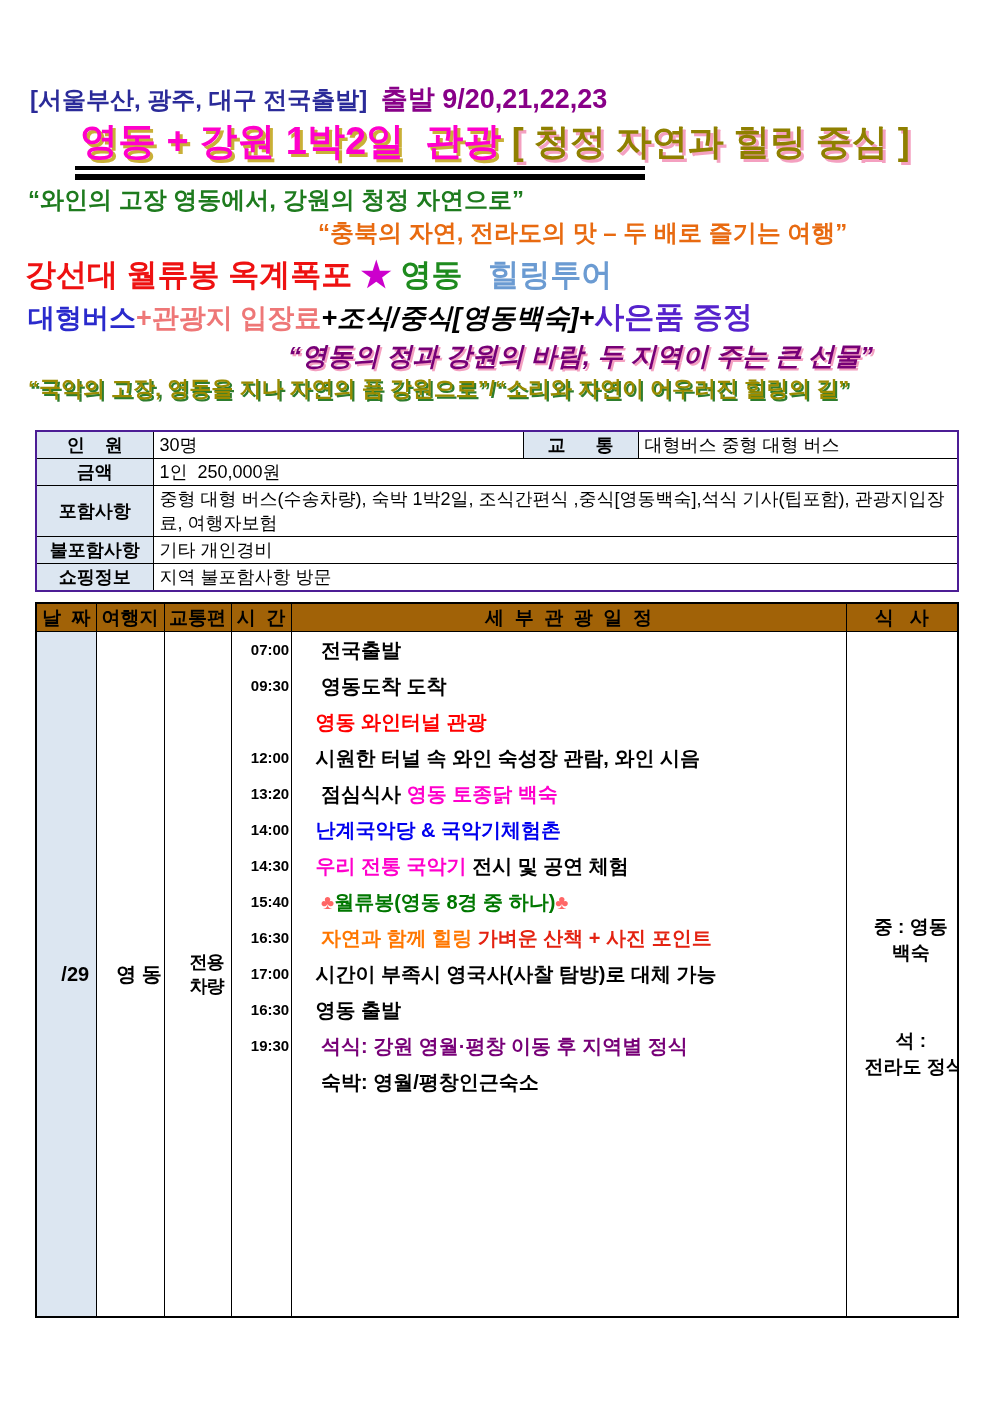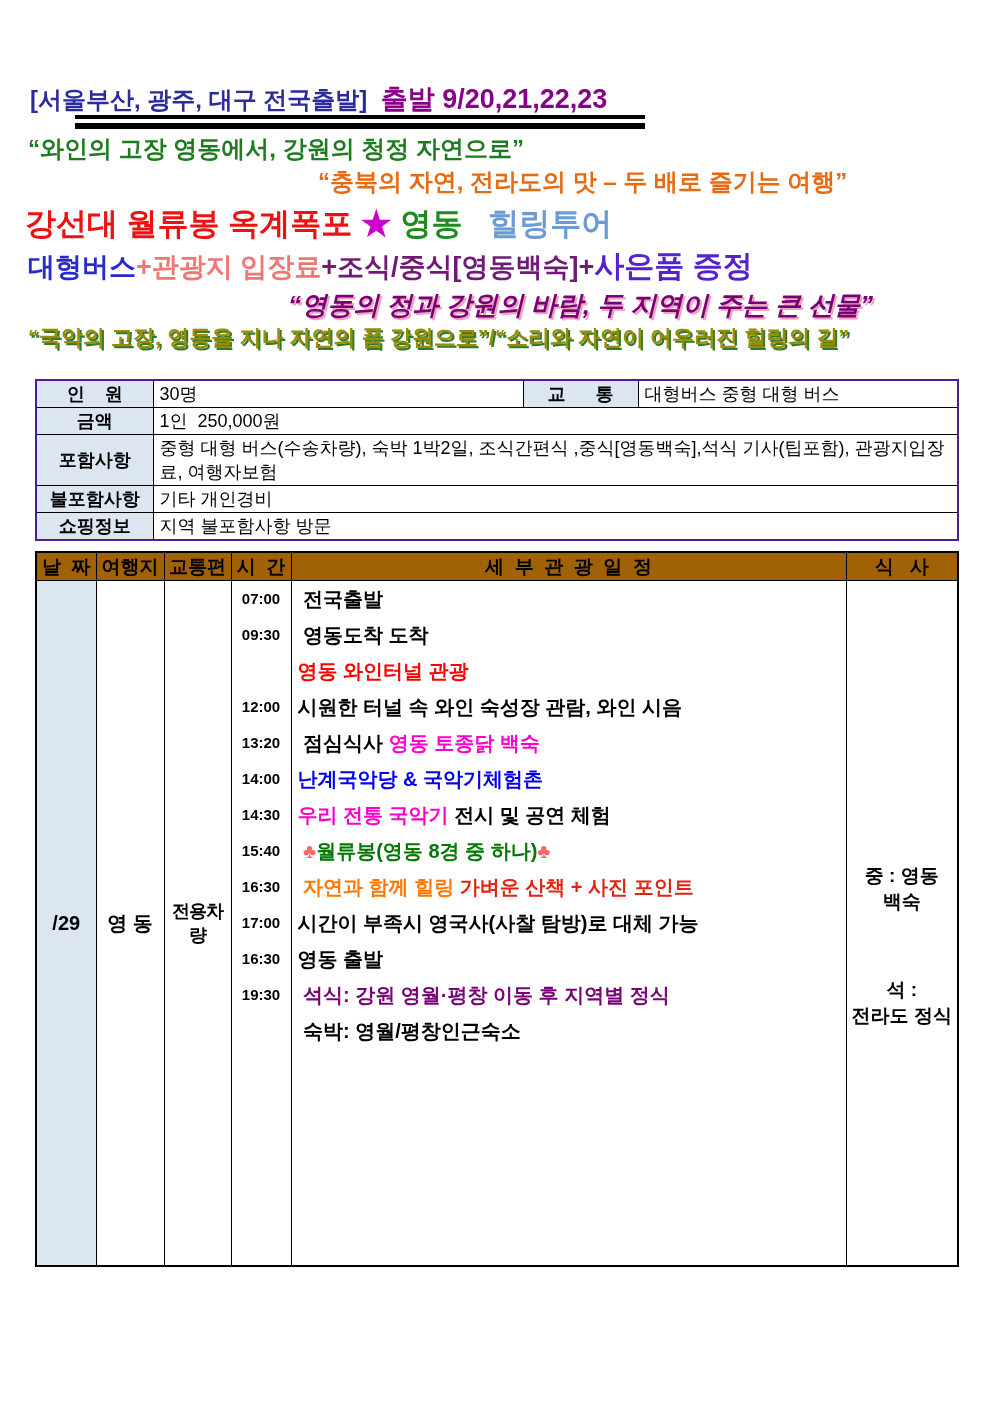--- a/index.html
+++ b/index.html
@@ -25,21 +25,21 @@
   .quote-green{margin:2px 0 0 28px;font-size:24px;line-height:31px;color:#1E7B1E;}
   .quote-orange{margin:2px 0 0 318px;font-size:24px;line-height:32px;color:#E86A10;}
   .spots-line{margin:4px 0 0 25px;font-size:31px;line-height:44px;}
   .spots-red{color:#EE1111;}
   .spots-star{color:#CC00CC;}
   .spots-green{color:#1E8B1E;}
   .spots-blue{color:#6B9BD2;}
   .incl-line{margin:0 0 0 28px;font-size:27px;line-height:40px;}
   .incl-bus{color:#2A2ACC;}
   .incl-ticket{color:#EE7777;}
-  .incl-meal{color:#701a75;}
+  .incl-meal{color:#000000;font-style:italic;}
   .incl-gift{color:#5522CC;font-size:30px;}
   .quote-purple{margin:0 0 0 288px;font-size:26px;line-height:36px;font-style:italic;
     color:#770077;text-shadow:2px 2px 0 #F4A0C0;}
   .quote-pink{margin:6px 0 0 28px;font-size:22px;line-height:30px;
     color:#E8709B;text-shadow:2px 2px 0 #2E7D2E;}
   .quote-olive{margin:0 0 0 28px;font-size:22px;line-height:30px;
     color:#9B8B00;text-shadow:2px 2px 0 #2E7D2E;}
 
   
   table{border-collapse:collapse;table-layout:fixed;}
@@ -47,40 +47,41 @@
   .info-table td{border:1px solid #000;padding:1px 6px;vertical-align:middle;overflow:hidden;}
   .label-cell{background:#DCE6F1;text-align:center;font-weight:bold;white-space:pre;}
   .value-cell{font-weight:400;white-space:pre-wrap;}
   .r-normal{height:27px;}
   .r-tall{height:48px;}
 
   .sched-table{margin:10px 0 0 35px;width:922px;border:2px solid #000;}
   .sched-table td,.sched-table th{border:1px solid #000;padding:0;vertical-align:top;overflow:hidden;}
   .sched-table th{height:27px;font-size:19px;font-weight:bold;vertical-align:middle;
     text-align:center;white-space:pre;background:#a16207;}
-  .sched-body td{height:684px;}
+  .sched-body td{height:684px;padding-left:18px;}
   .date-cell{background:#DCE6F1;}
   .center-mid{vertical-align:middle !important;text-align:center;font-weight:bold;font-size:20px;}
   .transport-cell{font-size:18px;letter-spacing:-1px;}
   .stack{padding-top:62px;}
   .sched-line{height:36px;line-height:36px;white-space:pre;}
   .time-line{font-size:15px;font-weight:bold;text-align:center;}
   .detail-line{font-size:20px;font-weight:bold;padding-left:6px;}
   .meal-cell{vertical-align:top !important;text-align:center;font-weight:bold;font-size:19px;}
   .meal-block{line-height:26px;white-space:pre;}
   .meal-lunch{margin-top:282px;}
   .meal-dinner{margin-top:62px;}
 </style>
 </head>
 <body>
 
 <div class="page">
 
   <div class="hl hl1"><span class="prefix">[서울부산, 광주, 대구 전국출발]  </span><span class="dates">출발 9/20,21,22,23</span></div>
 
+  <div class="hl title-line"><span class="title-main">영동 + 강원 1박2일  관광 </span><span class="title-bracket">[ 청정 자연과 힐링 중심 ]</span></div>
   <div class="dbl-underline"></div>
 
   <div class="hl quote-green">“와인의 고장 영동에서, 강원의 청정 자연으로”</div>
   <div class="hl quote-orange">“충북의 자연, 전라도의 맛 – 두 배로 즐기는 여행”</div>
 
   <div class="hl spots-line"><span class="spots-red">강선대 월류봉 옥계폭포 </span><span class="spots-star">★</span><span class="spots-green"> 영동</span><span class="spots-blue">   힐링투어</span></div>
 
   <div class="hl incl-line"><span class="incl-bus">대형버스</span><span class="incl-ticket">+관광지 입장료</span><span class="incl-meal">+조식/중식[영동백숙]+</span><span class="incl-gift">사은품 증정</span></div>
 
   <div class="hl quote-purple">“영동의 정과 강원의 바람, 두 지역이 주는 큰 선물”</div>

